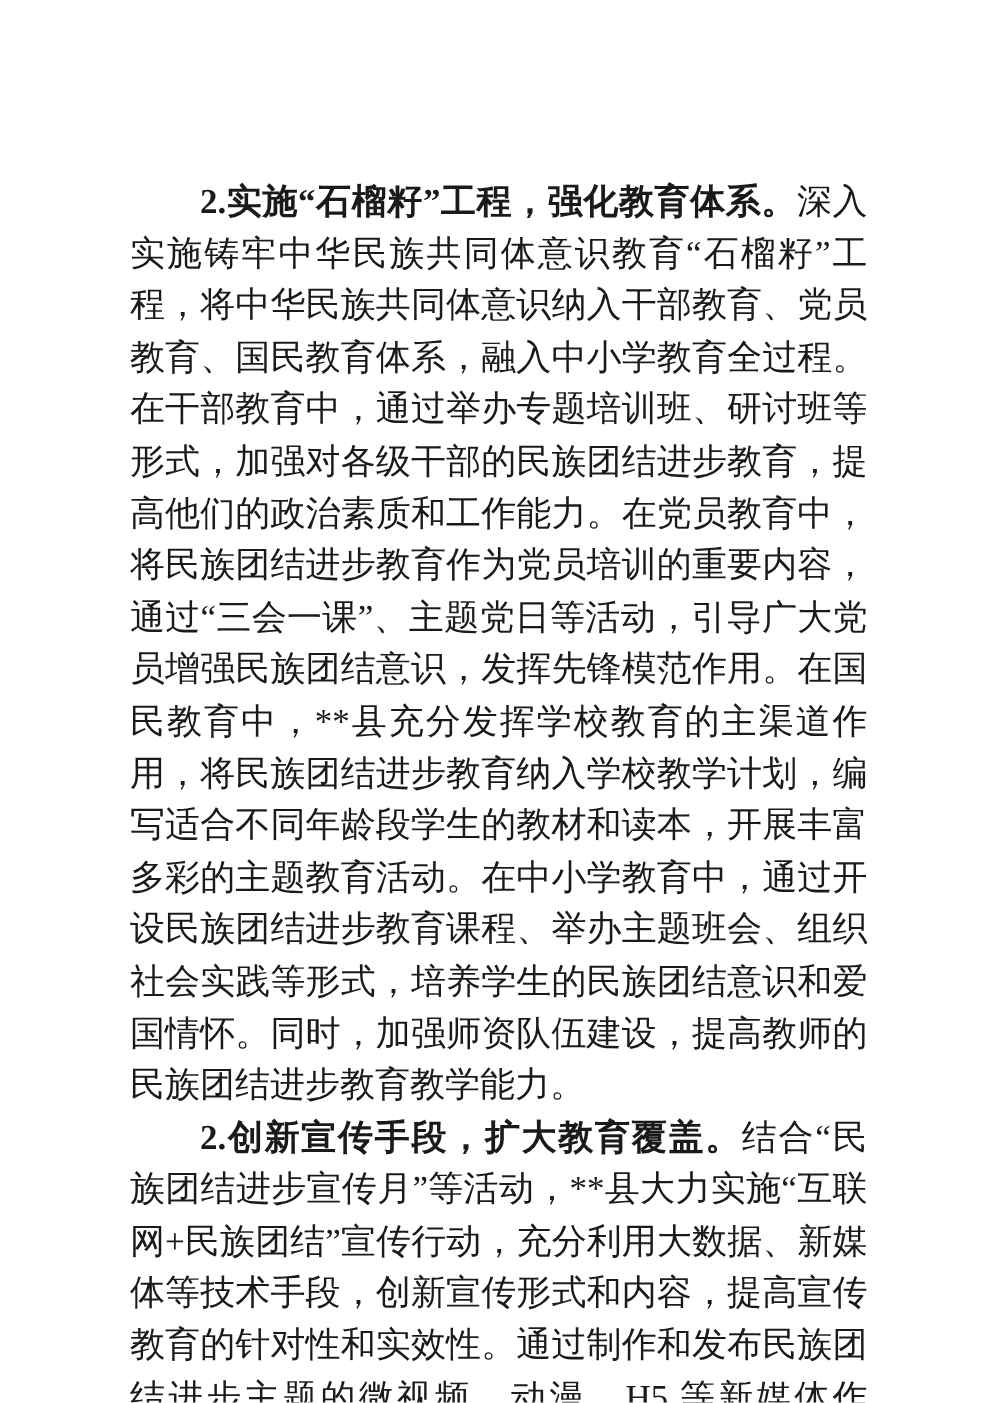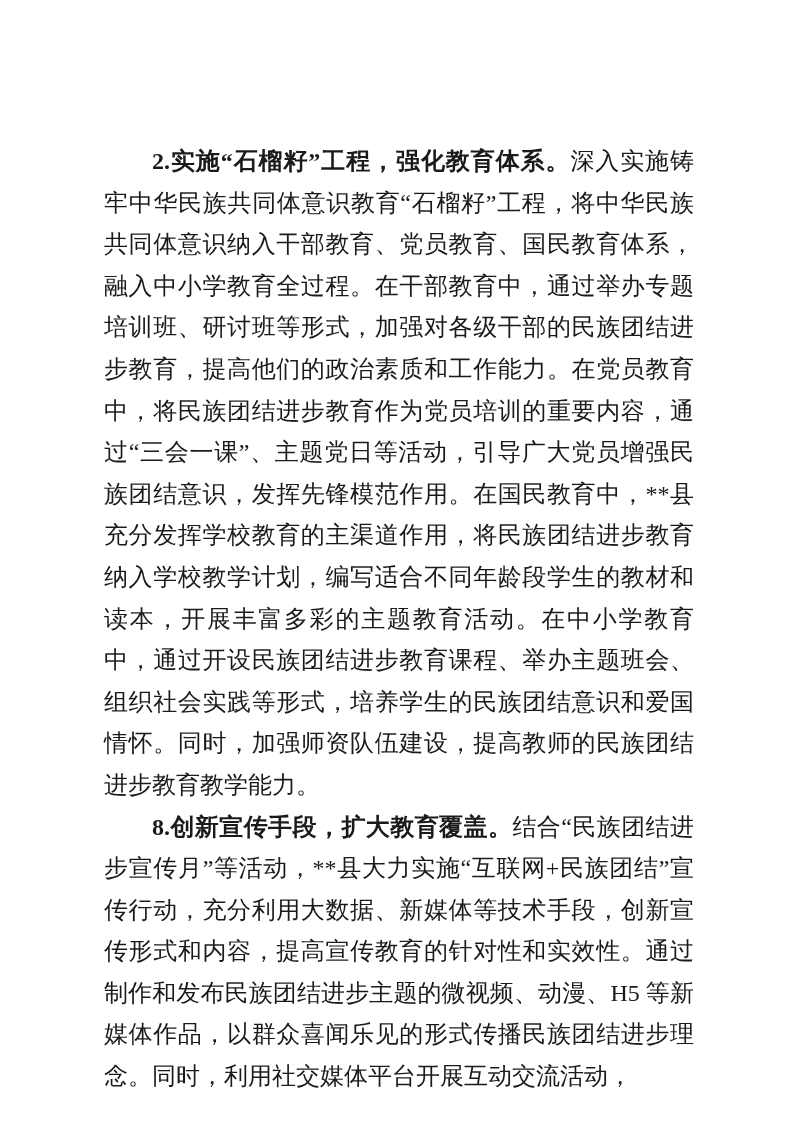--- a/index.html
+++ b/index.html
@@ -25,36 +25,36 @@
   .content {
     position: absolute;
     left: 104px;
     top: 141px;
     width: 590px;
     color: #1a1a1a;
   }
   p.para {
     margin: 0;
     padding: 0;
-    font-size: 24px;
+    font-size: 28px;
     line-height: 41.6px;
     text-align: justify;
     text-justify: inter-ideograph;
     text-indent: 2em;
     word-break: break-all;
     font-weight: 400;
   }
   p.para .lead {
     font-weight: 700;
   }
 </style>
 </head>
 <body>
 
 <div class="sheet">
   <div class="content">
 
     <p class="para"><span class="lead">2.实施“石榴籽”工程，强化教育体系。</span><span class="body-text">深入实施铸牢中华民族共同体意识教育“石榴籽”工程，将中华民族共同体意识纳入干部教育、党员教育、国民教育体系，融入中小学教育全过程。在干部教育中，通过举办专题培训班、研讨班等形式，加强对各级干部的民族团结进步教育，提高他们的政治素质和工作能力。在党员教育中，将民族团结进步教育作为党员培训的重要内容，通过“三会一课”、主题党日等活动，引导广大党员增强民族团结意识，发挥先锋模范作用。在国民教育中，**县充分发挥学校教育的主渠道作用，将民族团结进步教育纳入学校教学计划，编写适合不同年龄段学生的教材和读本，开展丰富多彩的主题教育活动。在中小学教育中，通过开设民族团结进步教育课程、举办主题班会、组织社会实践等形式，培养学生的民族团结意识和爱国情怀。同时，加强师资队伍建设，提高教师的民族团结进步教育教学能力。</span></p>
 
-    <p class="para"><span class="lead">8.创新宣传手段，扩大教育覆盖。</span><span class="body-text">结合“民族团结进步宣传月”等活动，**县大力实施“互联网+民族团结”宣传行动，充分利用大数据、新媒体等技术手段，创新宣传形式和内容，提高宣传教育的针对性和实效性。通过制作和发布民族团结进步主题的微视频、动漫、H5 等新媒体作品，以群众喜闻乐见的形式传播民族团结进步理念。同时，利用社交媒体平台开展互动交流活动，</span></p>
+    <p class="para"><span class="lead">2.创新宣传手段，扩大教育覆盖。</span><span class="body-text">结合“民族团结进步宣传月”等活动，**县大力实施“互联网+民族团结”宣传行动，充分利用大数据、新媒体等技术手段，创新宣传形式和内容，提高宣传教育的针对性和实效性。通过制作和发布民族团结进步主题的微视频、动漫、H5 等新媒体作品，以群众喜闻乐见的形式传播民族团结进步理念。同时，利用社交媒体平台开展互动交流活动，</span></p>
 
   </div>
 </div>
 
 </body></html>

